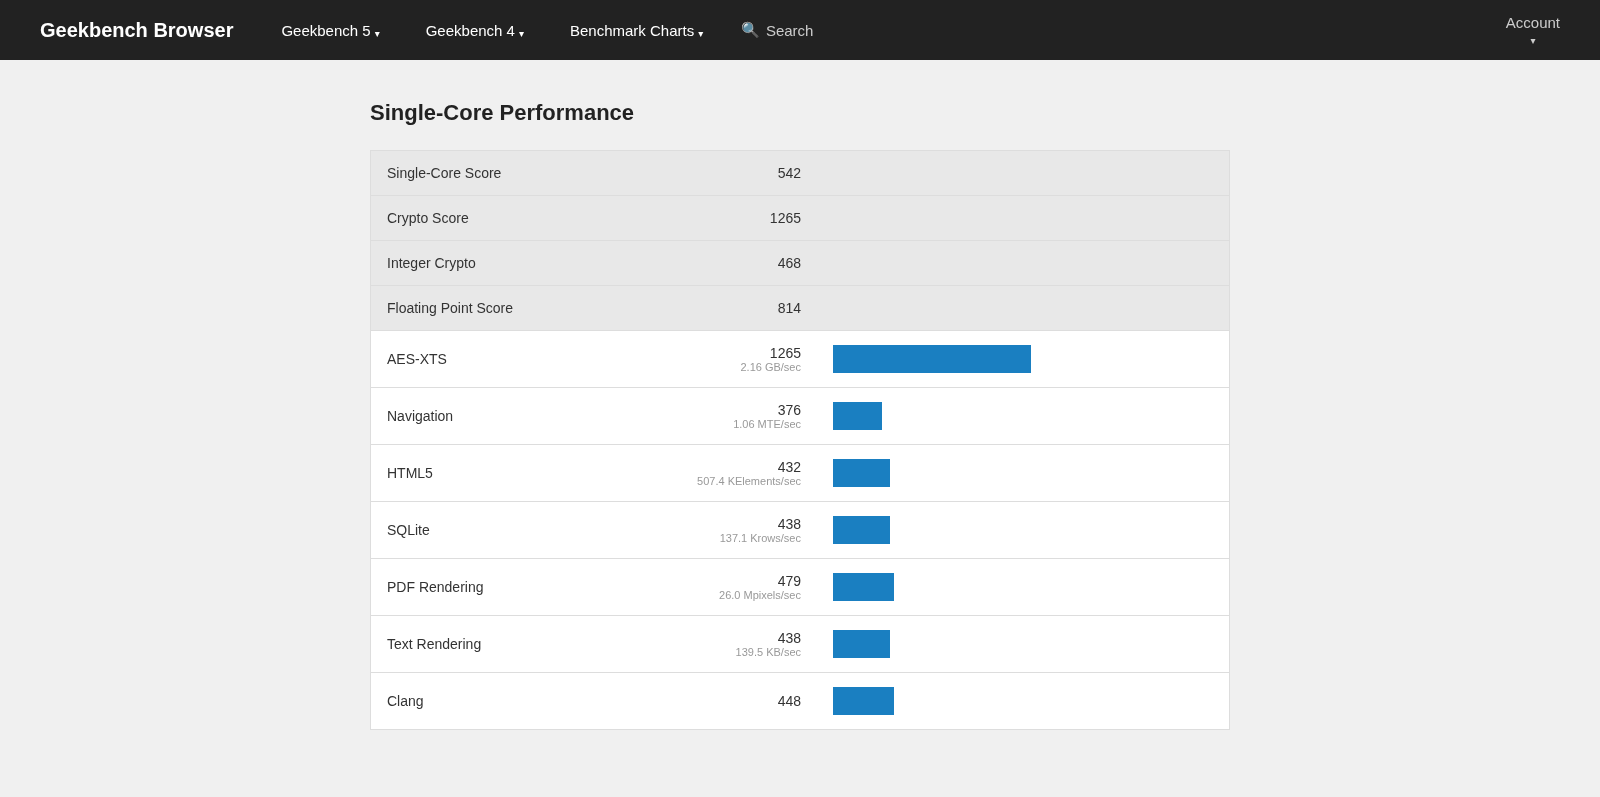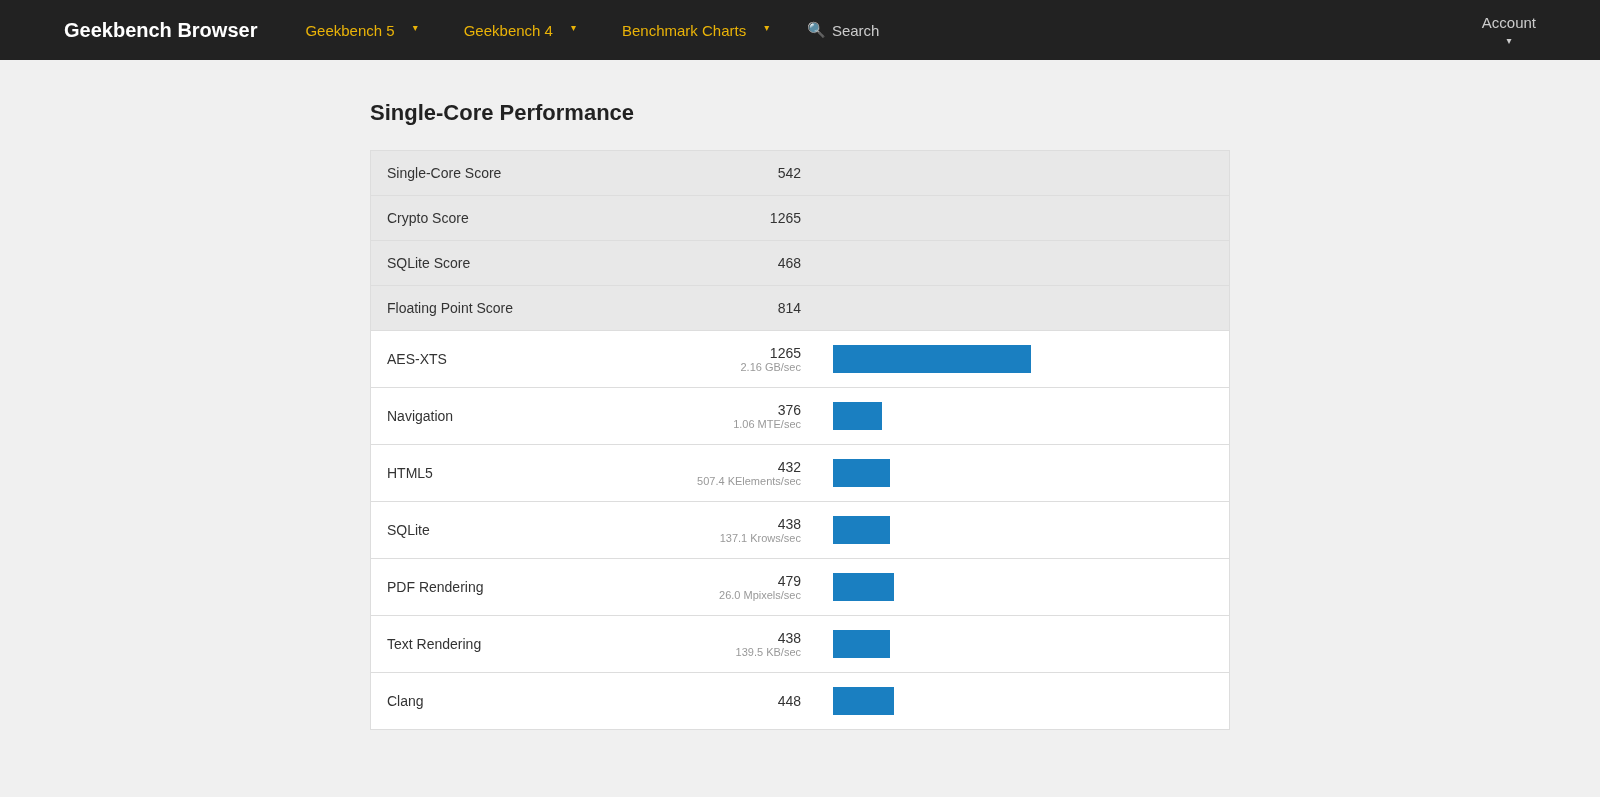--- a/index.html
+++ b/index.html
@@ -5,36 +5,36 @@
     * { margin: 0; padding: 0; box-sizing: border-box; }
     body { font-family: Arial, sans-serif; background: #f0f0f0; }
 
     
     .navbar {
       background: #222;
       color: #fff;
       height: 60px;
       display: flex;
       align-items: center;
-      padding: 0 64px;
+      padding: 0 40px;
       gap: 30px;
     }
     .navbar-brand {
       font-size: 20px;
       font-weight: bold;
       color: #fff;
       margin-right: 10px;
     }
     .nav-item {
-      color: #eab308;
+      color: #ffffff;
       font-size: 15px;
       cursor: pointer;
       display: flex;
-      align-items: flex-start;
-      gap: 18px;
+      align-items: flex-end;
+      gap: 4px;
       padding: 4px 8px;
       border-radius: 4px;
     }
     .nav-search {
       display: flex;
       align-items: center;
       gap: 6px;
       color: #ccc;
       cursor: pointer;
       font-size: 15px;
@@ -162,21 +162,21 @@
     <td class="col-name">Single-Core Score</td>
     <td class="col-score">542</td>
     <td></td>
   </tr>
         <tr class="row-summary">
     <td class="col-name">Crypto Score</td>
     <td class="col-score">1265</td>
     <td></td>
   </tr>
         <tr class="row-summary">
-    <td class="col-name">SQLite Score</td>
+    <td class="col-name">Integer Crypto</td>
     <td class="col-score">468</td>
     <td></td>
   </tr>
         <tr class="row-summary">
     <td class="col-name">Floating Point Score</td>
     <td class="col-score">814</td>
     <td></td>
   </tr>
       </tbody>
     <tbody id="detail-tbody">

